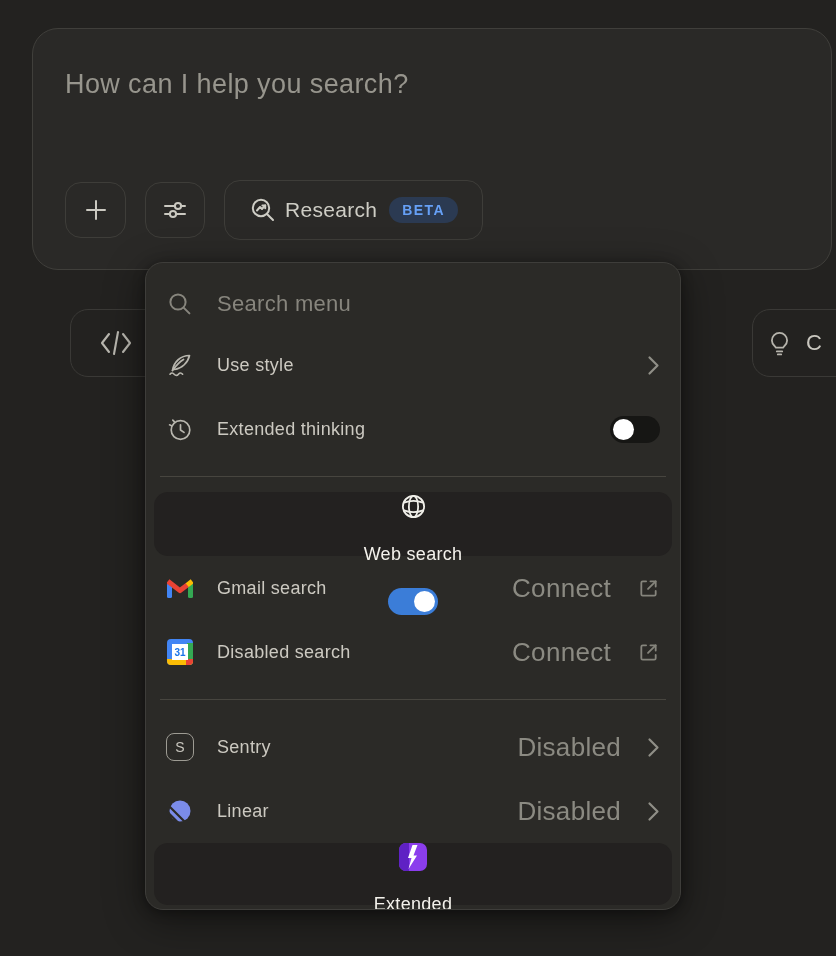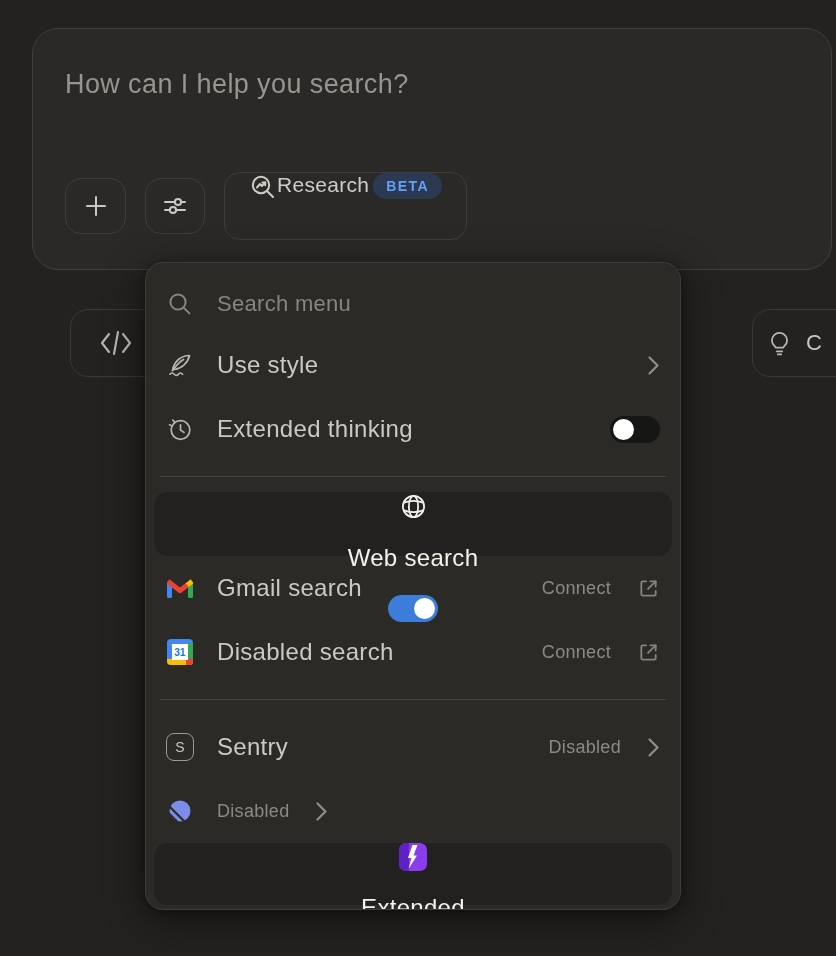--- a/index.html
+++ b/index.html
@@ -29,22 +29,22 @@
     font-size:27px;letter-spacing:.4px;color:#97958d;cursor:text;
   }
   .composer-toolbar{
     position:absolute;left:32px;bottom:29px;display:flex;gap:19px;align-items:center;
   }
   .icon-btn{
     width:61px;height:56px;border:1px solid #3e3d39;border-radius:16px;
     display:flex;align-items:center;justify-content:center;cursor:pointer;background:transparent;
   }
   .research-btn{
-    height:68px;border:1px solid #3e3d39;border-radius:16px;
-    display:flex;align-items:flex-start;padding:0 24px;gap:0;cursor:pointer;background:transparent;
+    height:60px;border:1px solid #3e3d39;border-radius:16px;
+    display:flex;align-items:center;padding:0 24px;gap:8px;cursor:pointer;background:transparent;
   }
   .research-label{font-size:21px;color:#cecdc5;letter-spacing:.3px;}
   .beta-badge{
     margin-left:4px;height:26px;display:flex;align-items:center;padding:0 13px;
     background:var(--beta-bg);color:var(--beta-text);border-radius:13px;
     font-size:14px;font-weight:bold;letter-spacing:.1em;
   }
   
   .chip{
     position:absolute;top:309px;height:68px;border:1px solid #3a3936;border-radius:18px;
@@ -65,23 +65,23 @@
     font-size:22px;color:var(--text-main);font-family:inherit;letter-spacing:.3px;
   }
   .search-input::placeholder{color:var(--text-dim);opacity:1;}
   .menu-item{
     height:64px;display:flex;align-items:center;padding:0 20px;gap:23px;cursor:pointer;
   }
   .menu-item.highlight{
     height:64px;margin:0 8px;padding:0 12px;border-radius:14px;background:var(--row-highlight);flex-direction:column;
   }
   .mi-icon{width:28px;display:flex;justify-content:center;flex:none;}
-  .mi-label{font-size:24px;letter-spacing:.3px;color:var(--text-main);flex:1;white-space:nowrap;}
+  .mi-label{font-size:18px;letter-spacing:.3px;color:var(--text-main);flex:1;white-space:nowrap;}
   .highlight .mi-label{color:var(--text-bright);}
-  .mi-status{font-size:18px;color:var(--text-status);letter-spacing:.3px;margin-right:3px;}
+  .mi-status{font-size:26px;color:var(--text-status);letter-spacing:.3px;margin-right:3px;}
   .divider{height:1px;background:var(--divider);margin:15px 14px;flex:none;}
   
   .toggle{width:50px;height:27px;border-radius:14px;position:relative;flex:none;cursor:pointer;}
   .toggle.off{background:var(--toggle-off);}
   .toggle.on{background:var(--toggle-on);}
   .toggle .knob{
     position:absolute;top:3px;width:21px;height:21px;border-radius:50%;background:#fff;
   }
   .toggle.off .knob{left:3px;}
   .toggle.on .knob{right:3px;}
@@ -282,20 +282,21 @@
 
   <div class="menu-item">
     <span class="mi-icon">
       <svg width="28" height="28" viewBox="0 0 28 28">
         <circle cx="14" cy="14" r="10.5" fill="#7b8ce9"></circle>
         <path d="M1.5 20.5 L8 27" stroke="#2b2a27" stroke-width="2.2"></path>
         <path d="M1 14.5 L13 26.5" stroke="#2b2a27" stroke-width="2.2"></path>
         <path d="M3.5 9.5 L18.5 24.5" stroke="#2b2a27" stroke-width="2.2"></path>
       </svg>
     </span>
+    <span class="mi-label">Linear</span>
     <span class="mi-status">Disabled</span>
     <span>
       <svg width="13" height="21" viewBox="0 0 13 21" fill="none" stroke="#908f87" stroke-width="2.2" stroke-linecap="round" stroke-linejoin="round">
         <path d="M2.5 2.5 L10.5 10.5 L2.5 18.5"></path>
       </svg>
     </span>
   </div>
 
   <div class="menu-item highlight" style="height:62px">
     <span class="mi-icon">

